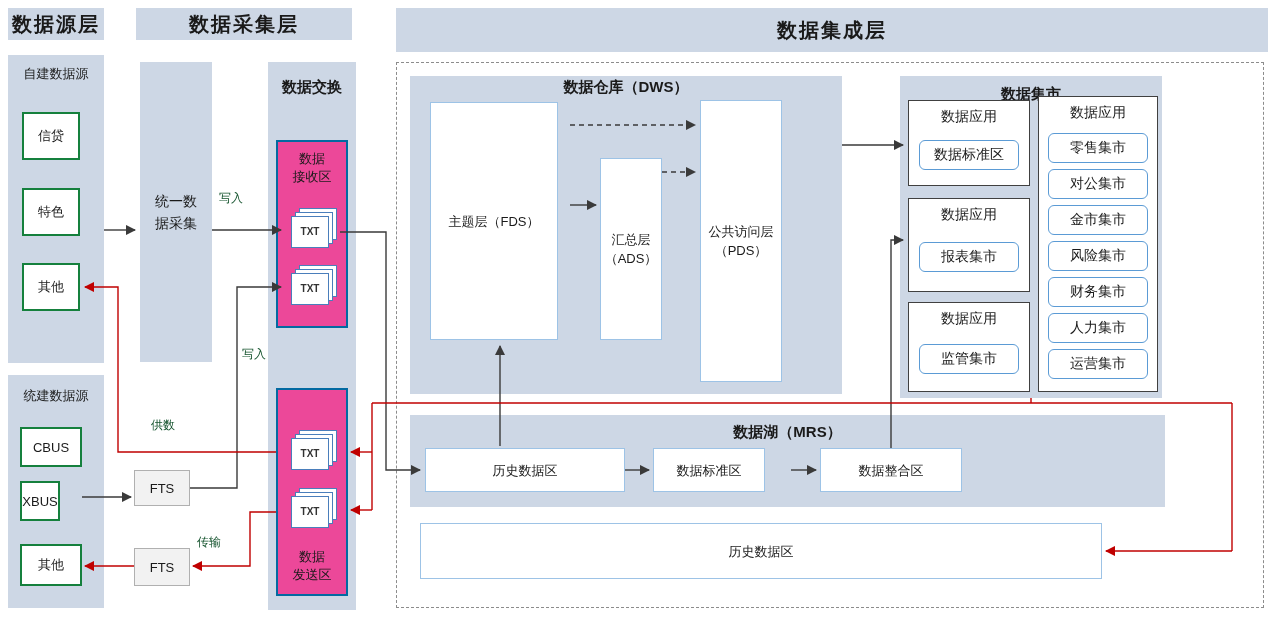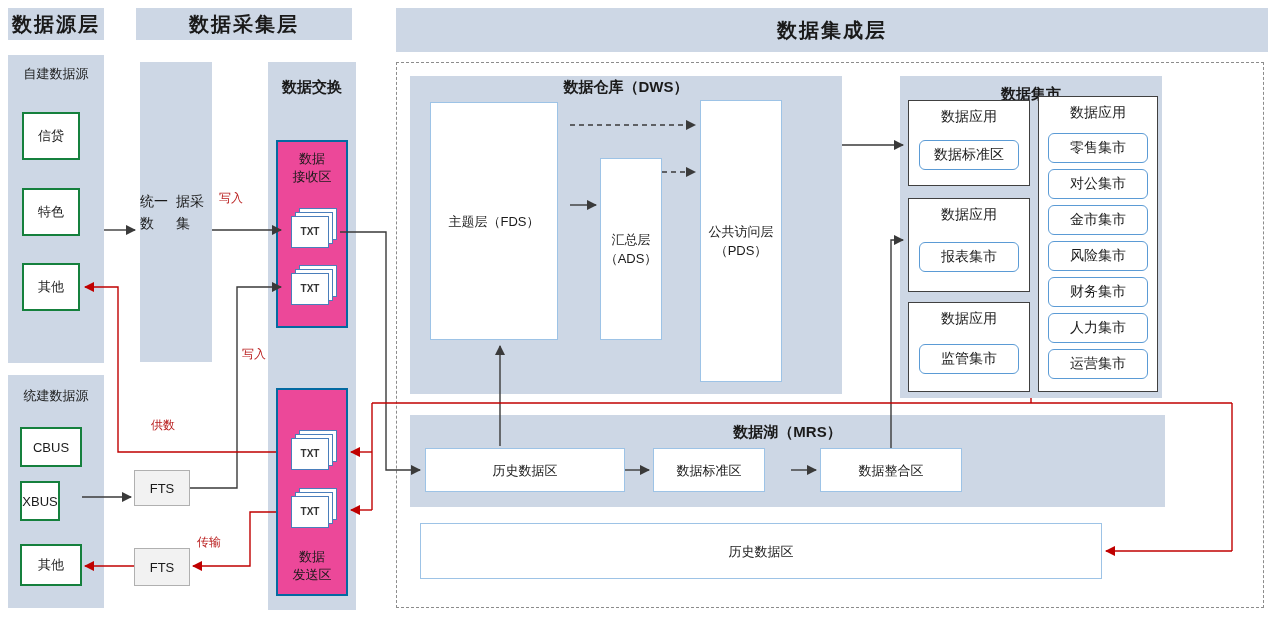--- a/index.html
+++ b/index.html
@@ -10,35 +10,35 @@
        font-size:20px;font-weight:bold;letter-spacing:2px}
   .panel{position:absolute;background:#cdd7e5}
   .ptitle{position:absolute;left:0;width:100%;text-align:center;font-size:15px;font-weight:bold}
   .stitle{position:absolute;left:0;width:100%;text-align:center;font-size:13px}
   .wbox{position:absolute;background:#fff;border:2px solid #15803d;display:flex;align-items:center;
         justify-content:center;font-size:13px;text-align:center}
   .lbox{position:absolute;background:#fff;border:1px solid #9dc3e6;display:flex;flex-direction:column;
         align-items:center;justify-content:center;font-size:13px;text-align:center;line-height:19px}
   .fts{position:absolute;background:#f2f2f2;border:1px solid #b0b0b0;display:flex;align-items:center;
        justify-content:center;font-size:13px}
-  .vflex{display:flex;flex-direction:row;align-items:center;justify-content:center;font-size:14px;line-height:22px}
+  .vflex{display:flex;flex-direction:column;align-items:center;justify-content:center;font-size:14px;line-height:22px}
   .subzone{position:absolute;background:#ec4899;border:2px solid #0369a1}
   .zlabel{position:absolute;left:0;width:100%;text-align:center;font-size:13px;line-height:18px}
   .txt-stack{position:absolute;width:46px;height:40px}
   .pg{position:absolute;width:38px;height:32px;background:#fff;border:1px solid #4a7ebb}
   .pg-b2{left:8px;top:0}
   .pg-b1{left:4px;top:4px}
   .pg-f{left:0;top:8px;font-size:10px;font-weight:bold;text-align:center;line-height:30px;color:#333}
   .dashed-region{position:absolute;border:1px dashed #8c8c8c;background:#fff}
   .appbox{position:absolute;background:#fff;border:1.5px solid #404040;display:flex;flex-direction:column;align-items:center}
   .atitle{font-size:14px;margin-top:7px}
   .aitems{flex:1;display:flex;flex-direction:column;justify-content:center;gap:6px;padding:4px 0 6px}
   .mart-item{width:100px;height:30px;border:1px solid #5b9bd5;border-radius:6px;background:#fff;
              display:flex;align-items:center;justify-content:center;font-size:14px}
-  .redlab{position:absolute;color:#b91c1c;font-size:12px;z-index:30}
+  .redlab{position:absolute;color:#14532d;font-size:12px;z-index:30}
   svg.arrows{position:absolute;left:0;top:0;z-index:20;pointer-events:none}
 </style>
 </head>
 <body>
 
 <div class="stage">
 
   <div class="hdr" style="left:8px;top:8px;width:96px;height:32px">数据源层</div>
   <div class="hdr" style="left:136px;top:8px;width:216px;height:32px">数据采集层</div>
   <div class="hdr" style="left:396px;top:8px;width:872px;height:44px">数据集成层</div>

